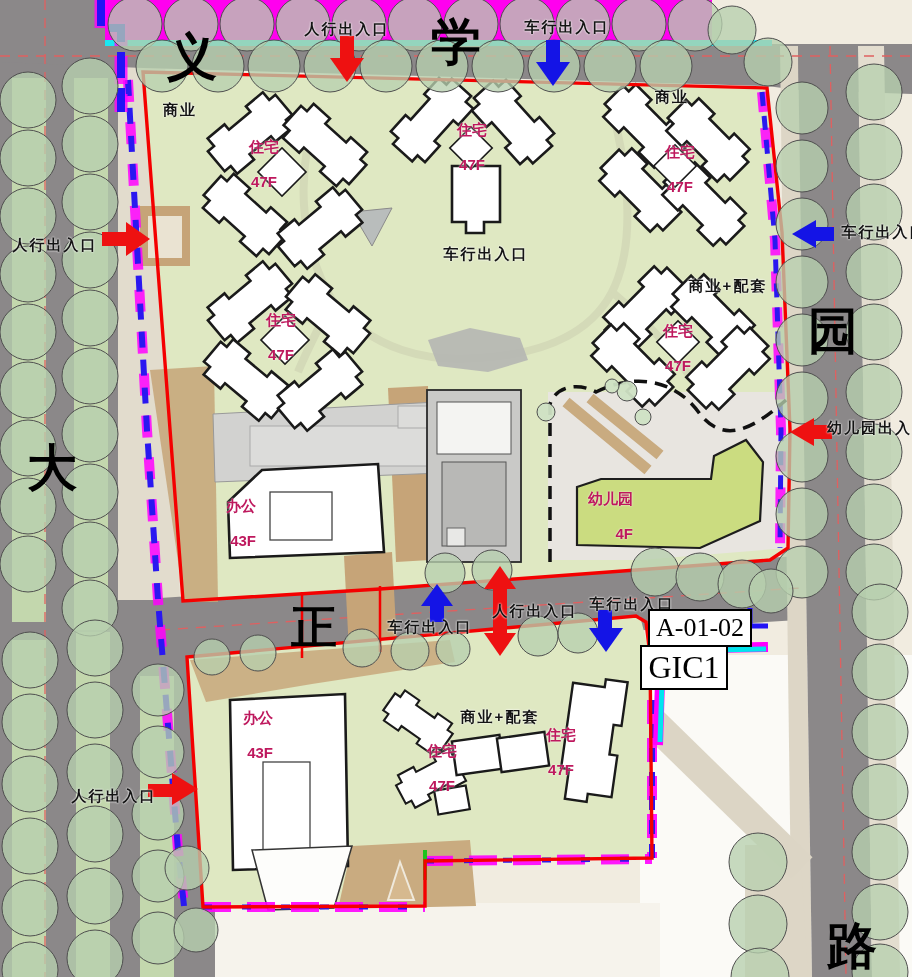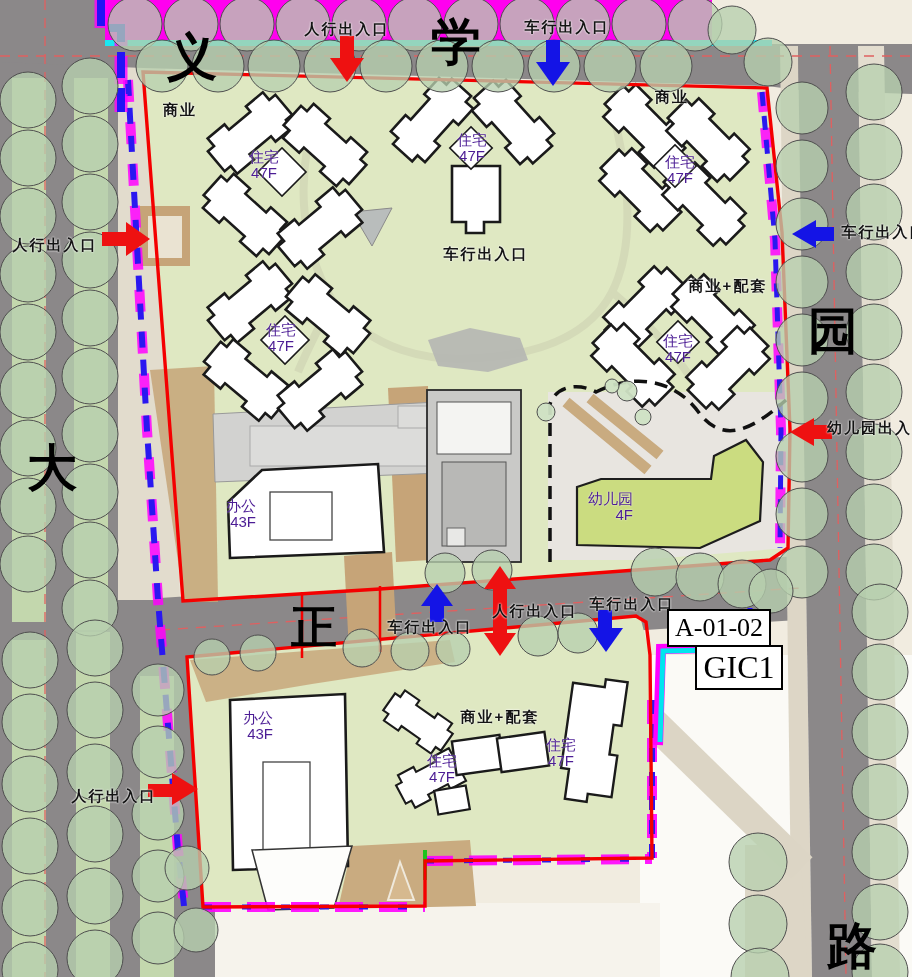--- a/index.html
+++ b/index.html
@@ -3,27 +3,27 @@
 <meta charset="utf-8">
 <style>
   html,body{margin:0;padding:0;background:#fff;}
   .stage{position:relative;width:912px;height:977px;overflow:hidden;background:#f1ece0;
          font-family:"Liberation Sans",sans-serif;}
   .stage svg{position:absolute;left:0;top:0;}
   .lbl{position:absolute;transform:translate(-50%,-50%);font-size:15px;font-weight:700;
        color:#141414;white-space:nowrap;letter-spacing:2px;
        text-shadow:0 0 2px rgba(255,255,255,.85),0 0 2px rgba(255,255,255,.85);}
   .blbl{position:absolute;transform:translate(-50%,-50%);display:flex;flex-direction:column;
-        align-items:center;line-height:1.08;font-size:15px;font-weight:400;color:#4c1d95;
-        white-space:nowrap;text-shadow:0 0 2px rgba(255,255,255,.9);}
+        align-items:center;line-height:1.08;font-size:15px;font-weight:700;color:#be185d;
+        white-space:nowrap;text-shadow:0 0 2px rgba(255,255,255,.9);gap:19px;}
   .blbl.la{transform:none;align-items:flex-end;}
   .street{position:absolute;transform:translate(-50%,-50%);font-size:50px;font-weight:700;
           color:#000;white-space:nowrap;}
   .box{position:absolute;background:#fff;border:2.5px solid #000;display:flex;align-items:center;
-       justify-content:center;font-family:"Liberation Serif",serif;color:#000;margin-left:19px;}
+       justify-content:center;font-family:"Liberation Serif",serif;color:#000;}
 </style>
 </head>
 <body>
 
 <div class="stage">
 <svg width="912" height="977" viewBox="0 0 912 977">
   <defs>
     <path id="twr" d="M-44,-13 L-36,-13 L-36,-23 L-14,-23 L-14,-16 L14,-16 L14,-23 L36,-23 L36,-13 L44,-13 L44,13 L36,13 L36,23 L14,23 L14,16 L-14,16 L-14,23 L-36,23 L-36,13 L-44,13 Z" fill="#ffffff" stroke="#1a1a1a" stroke-width="2.6" stroke-linejoin="miter"></path>
     <path id="twrV" d="M-27,-56 L5,-56 L5,-64 L27,-64 L27,-20 L19,-20 L19,10 L27,10 L27,52 L3,52 L3,60 L-19,60 L-19,30 L-27,30 Z" fill="#ffffff" stroke="#1a1a1a" stroke-width="2.4"></path>
   </defs>
@@ -384,16 +384,16 @@
       <span>47F</span>
 </div>
 <div class="blbl" style="left:561px;top:753px">
   <span>住宅</span>
       <span>47F</span>
 </div>
 
 <div class="box" style="left:648px;top:609px;width:100px;height:34px;font-size:26px">
   <span>A-01-02</span>
 </div>
-<div class="box" style="left:676px;top:645px;width:84px;height:41px;font-size:32px">
+<div class="box" style="left:640px;top:645px;width:84px;height:41px;font-size:32px">
   <span>GIC1</span>
 </div>
 </div>
 
 </body></html>

